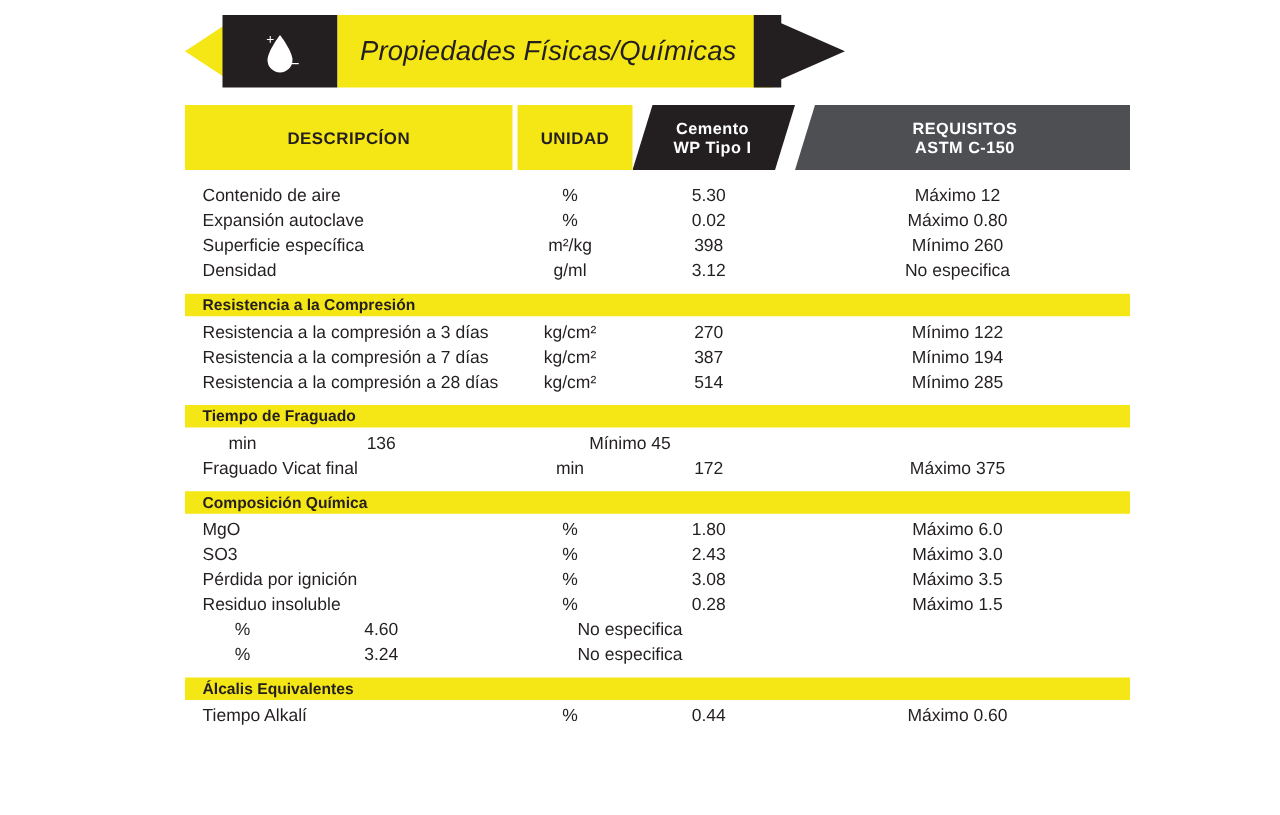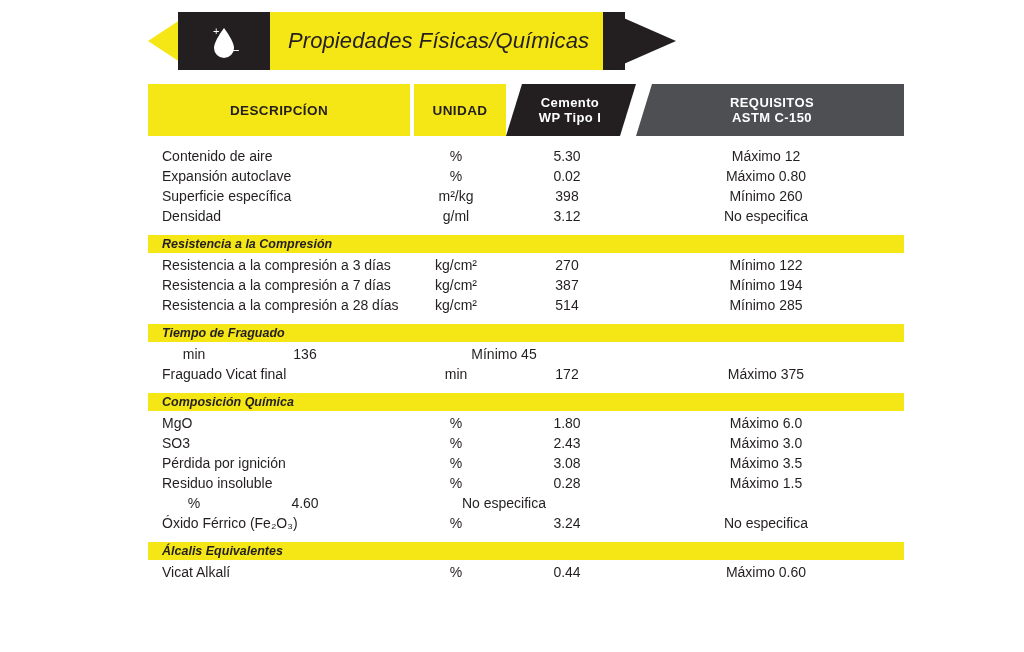--- a/index.html
+++ b/index.html
@@ -157,21 +157,20 @@
     margin-top: 9px;
     margin-bottom: 2px;
     display: flex;
     align-items: center;
   }
   .section-bar span {
     padding-left: 14px;
     font-size: 12.5px;
     font-weight: bold;
     color: #231f20;
-    font-style: italic;
   }
   .row {
     display: flex;
     align-items: center;
     height: 20px;
     font-size: 14px;
   }
   .c-desc {
     width: 262px;
     padding-left: 14px;
@@ -323,30 +322,29 @@
         <div class="c-unit">%</div>
         <div class="c-val">0.28</div>
         <div class="c-req">Máximo 1.5</div>
       </div>
       <div class="row">
         <div class="c-unit">%</div>
         <div class="c-val">4.60</div>
         <div class="c-req">No especifica</div>
       </div>
       <div class="row">
-        <div class="c-desc">Óxido Férrico (Fe₂O₃)</div>
         <div class="c-unit">%</div>
         <div class="c-val">3.24</div>
         <div class="c-req">No especifica</div>
       </div>
     </div>
     <div class="section-bar">
       <span>Álcalis Equivalentes</span>
     </div>
     <div class="group">
       <div class="row">
-        <div class="c-desc">Vicat Alkalí</div>
+        <div class="c-desc">Tiempo Alkalí</div>
         <div class="c-unit">%</div>
         <div class="c-val">0.44</div>
         <div class="c-req">Máximo 0.60</div>
       </div>
     </div>
   </div>
 
 </body></html>

